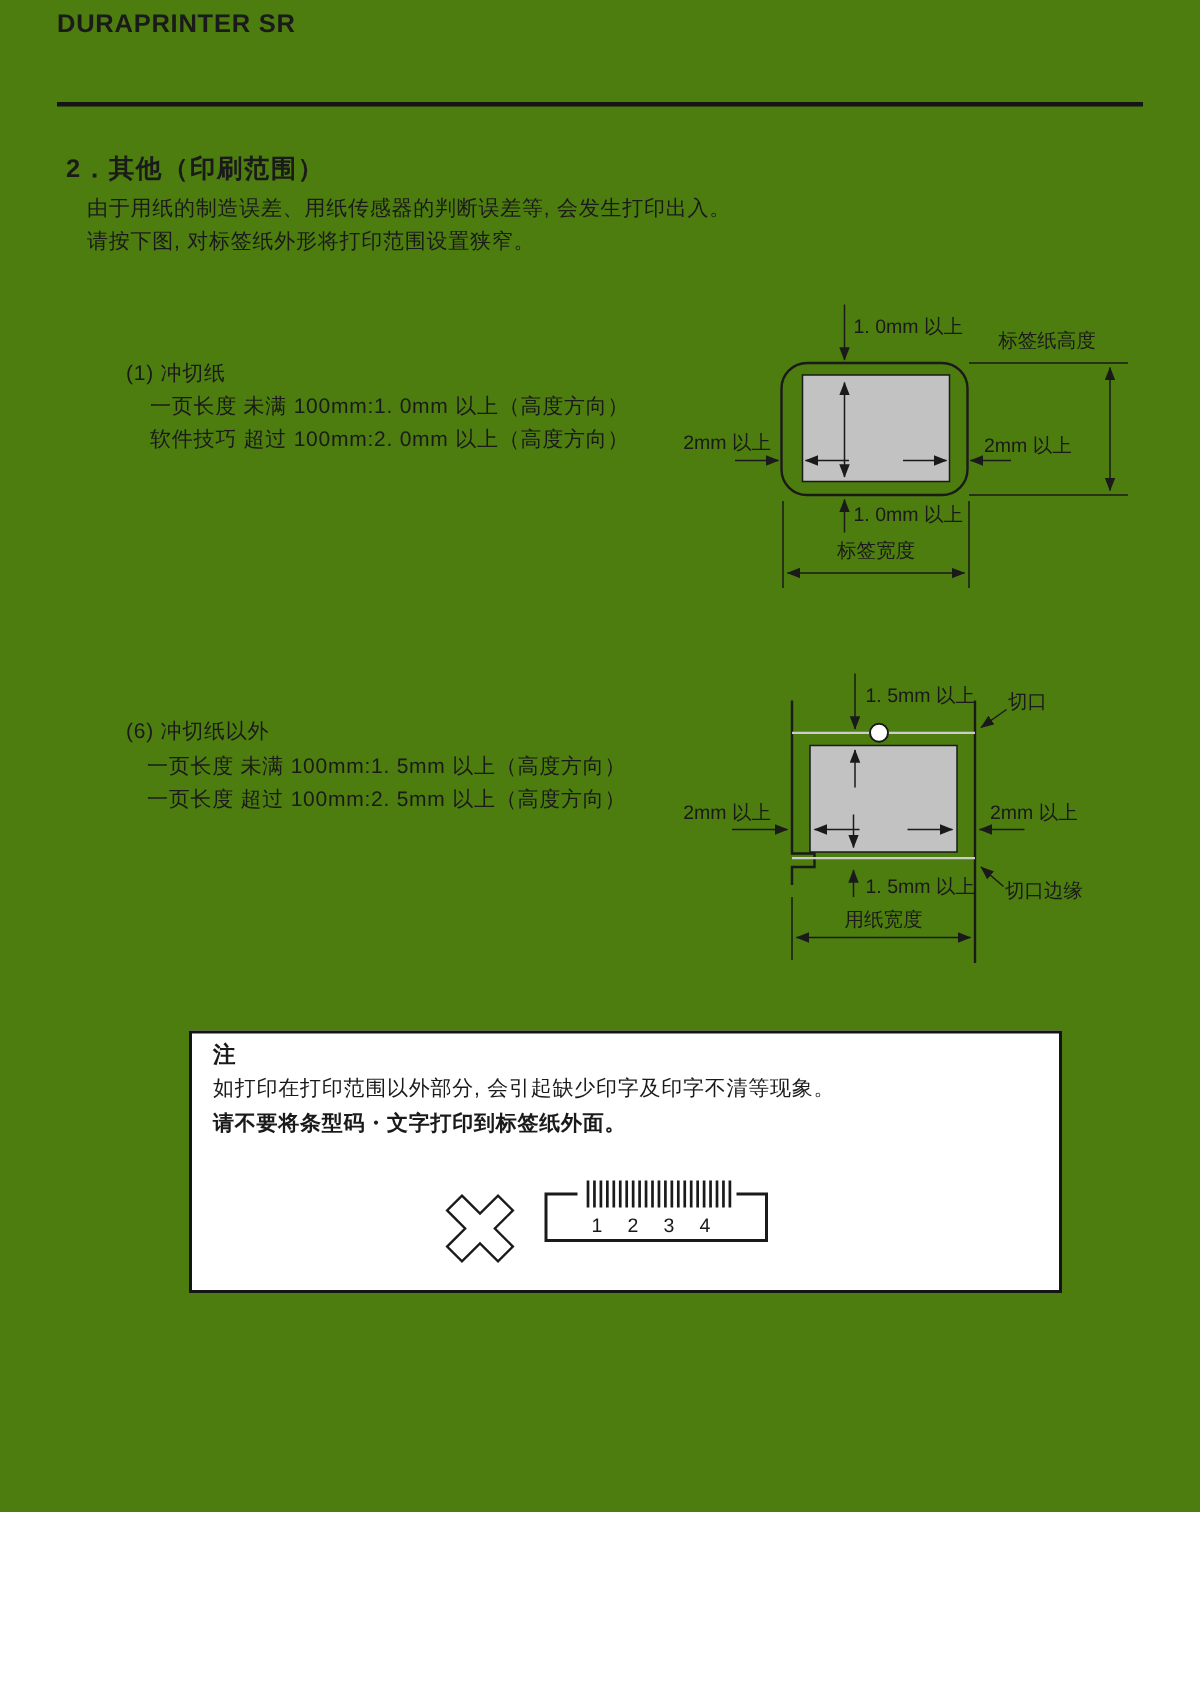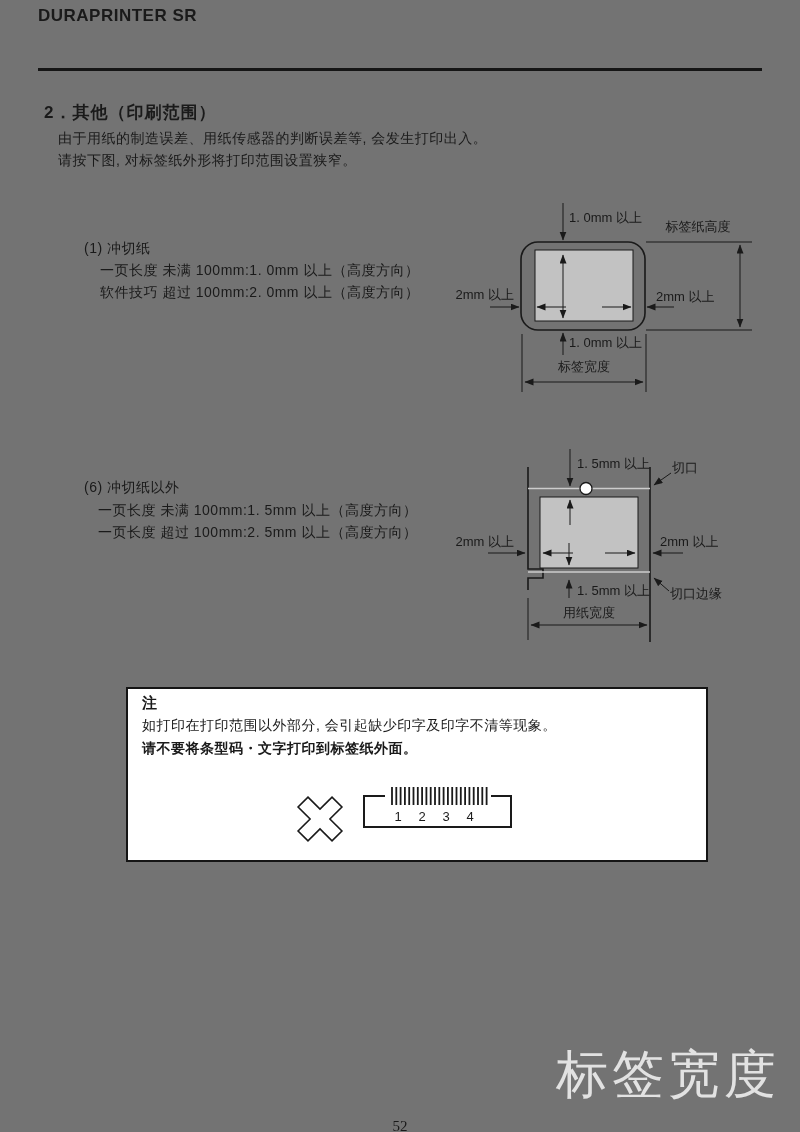--- a/index.html
+++ b/index.html
@@ -1,17 +1,17 @@
 <!DOCTYPE html>
 <html><head>
 <meta charset="utf-8">
 <style>
   html,body{margin:0;padding:0;background:#ffffff;}
   .page{
-    position:relative;width:800px;height:1132px;background:#737373;overflow:hidden;
+    position:relative;width:800px;height:1008px;background:#4d7c0f;overflow:hidden;
     font-family:"Liberation Sans",sans-serif;color:#1a1a1a;
   }
   .abs{position:absolute;}
   .hdr-title{left:38px;top:6px;font-size:17px;font-weight:bold;letter-spacing:.5px;}
   .hdr-rule{left:38px;top:68px;width:724px;height:3px;background:#151515;}
   .sec-title{left:44px;top:101px;font-size:17px;font-weight:bold;letter-spacing:1px;}
   .body-line{font-size:14px;letter-spacing:.5px;}
   .intro1{left:58px;top:130px;}
   .intro2{left:58px;top:152px;}
   .it1-h{left:84px;top:240px;}

